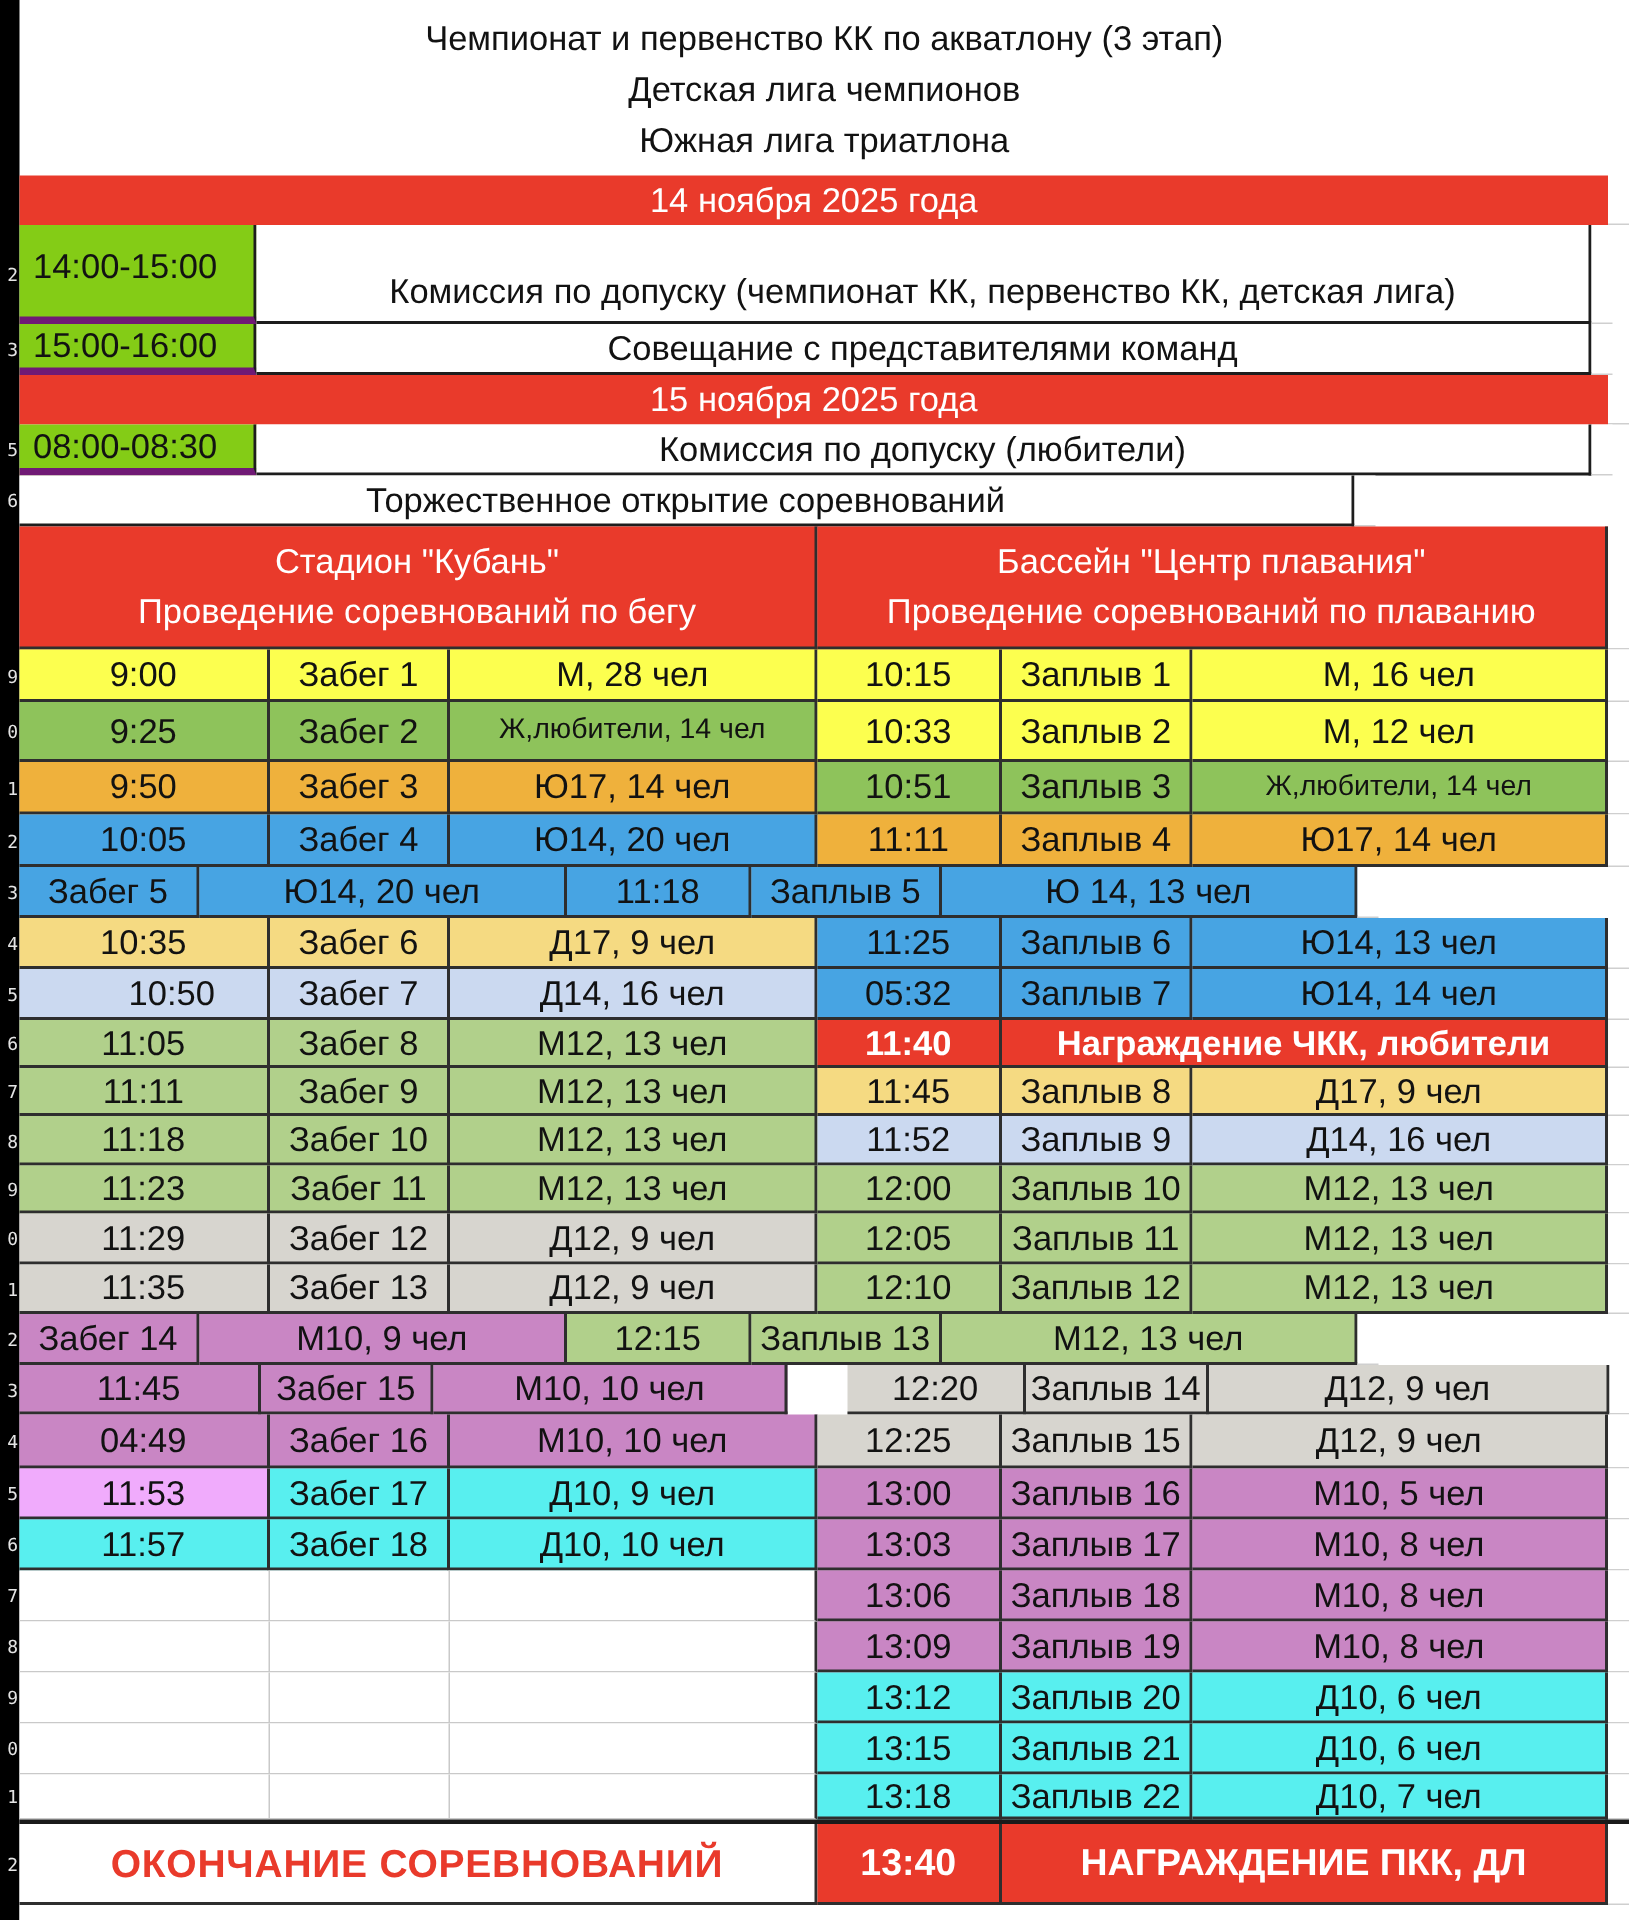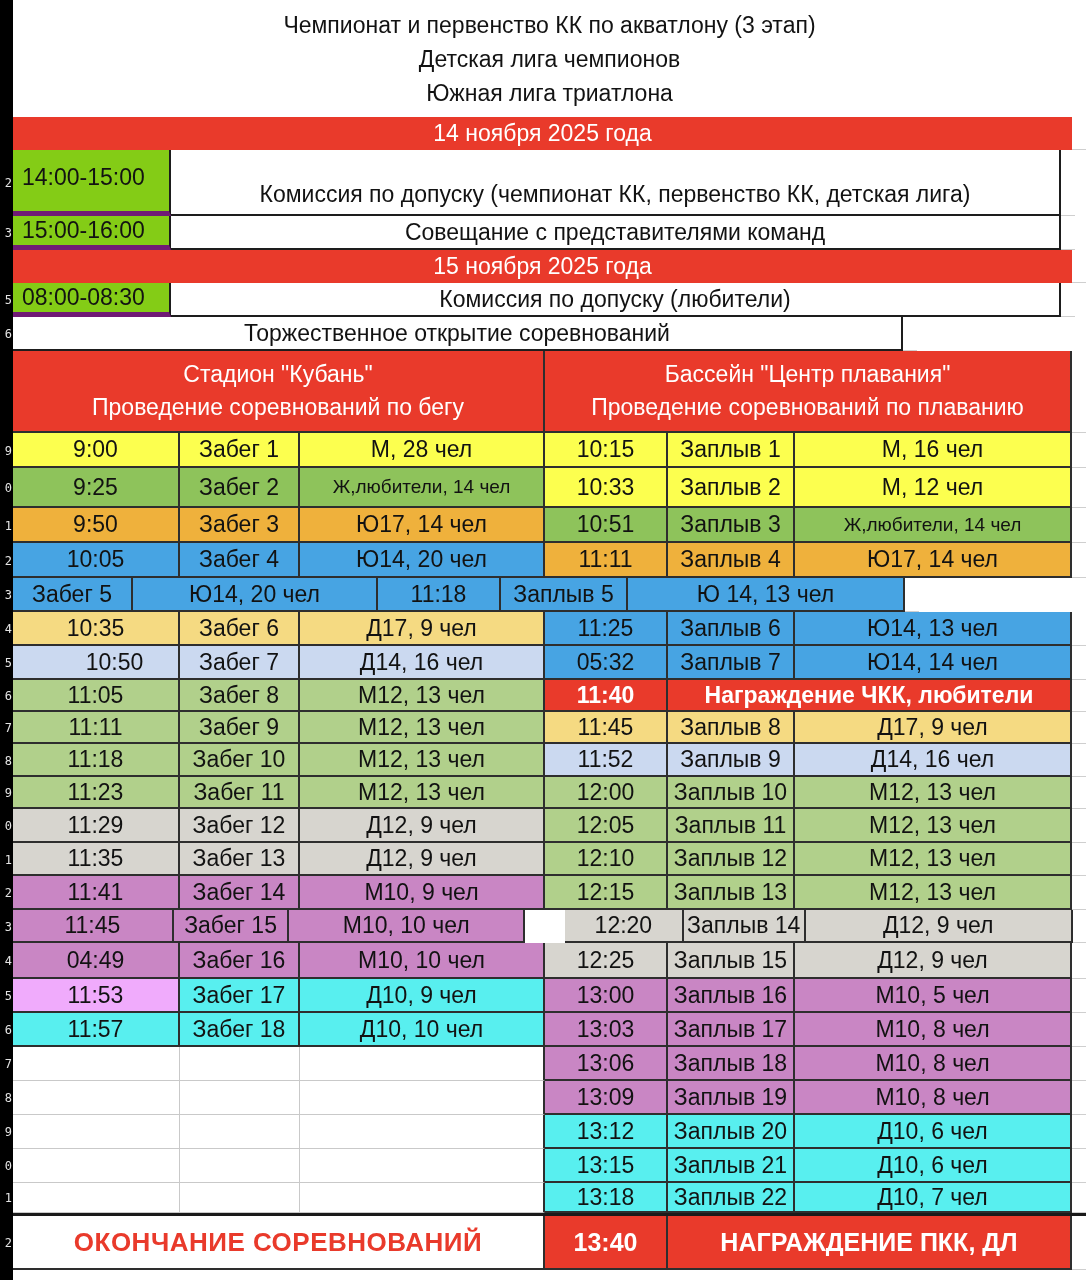--- a/index.html
+++ b/index.html
@@ -226,21 +226,20 @@
           <div class="cell w-ltime" style="background: rgb(215, 213, 207);">11:35</div>
           <div class="cell w-levent" style="background: rgb(215, 213, 207);">Забег 13</div>
           <div class="cell w-lgroup" style="background: rgb(215, 213, 207);">Д12, 9 чел</div>
           <div class="cell w-rtime" style="background: rgb(177, 208, 139);">12:10</div>
           <div class="cell w-revent" style="background: rgb(177, 208, 139);">Заплыв 12</div>
           <div class="cell w-rgroup" style="background: rgb(177, 208, 139);">М12, 13 чел</div>
           <div class="gut"></div>
         </div>
         <div class="row" style="height: 34px;">
           <span class="rn">2</span>
-          <div class="cell w-ltime" style="background: rgb(201, 134, 196);">11:41</div>
           <div class="cell w-levent" style="background: rgb(201, 134, 196);">Забег 14</div>
           <div class="cell w-lgroup" style="background: rgb(201, 134, 196);">М10, 9 чел</div>
           <div class="cell w-rtime" style="background: rgb(177, 208, 139);">12:15</div>
           <div class="cell w-revent" style="background: rgb(177, 208, 139);">Заплыв 13</div>
           <div class="cell w-rgroup" style="background: rgb(177, 208, 139);">М12, 13 чел</div>
           <div class="gut"></div>
         </div>
         <div class="row" style="height: 33px;">
           <span class="rn">3</span>
           <div class="cell w-ltime" style="background: rgb(201, 134, 196);">11:45</div>

